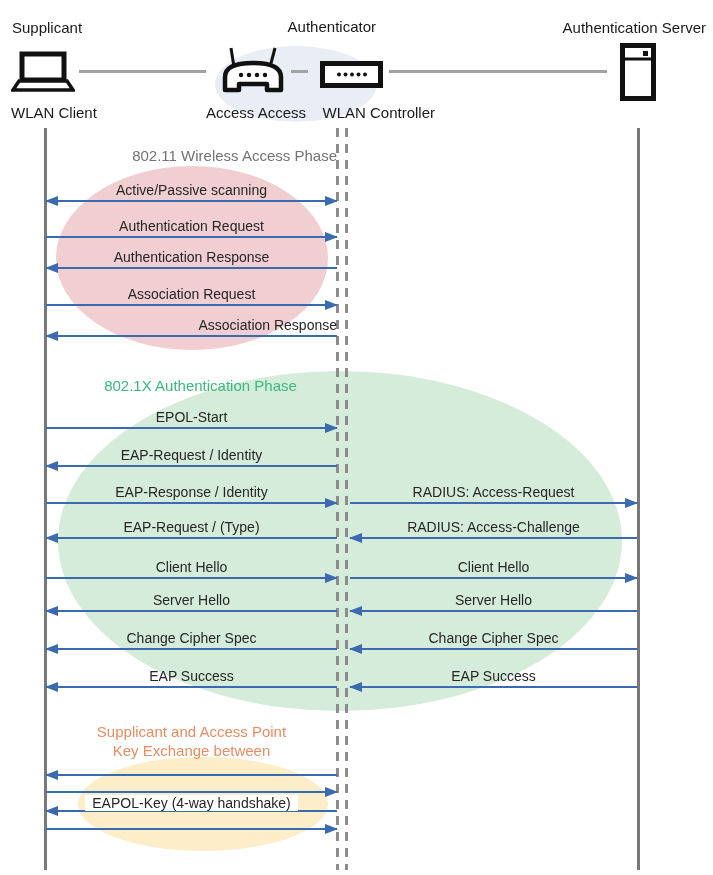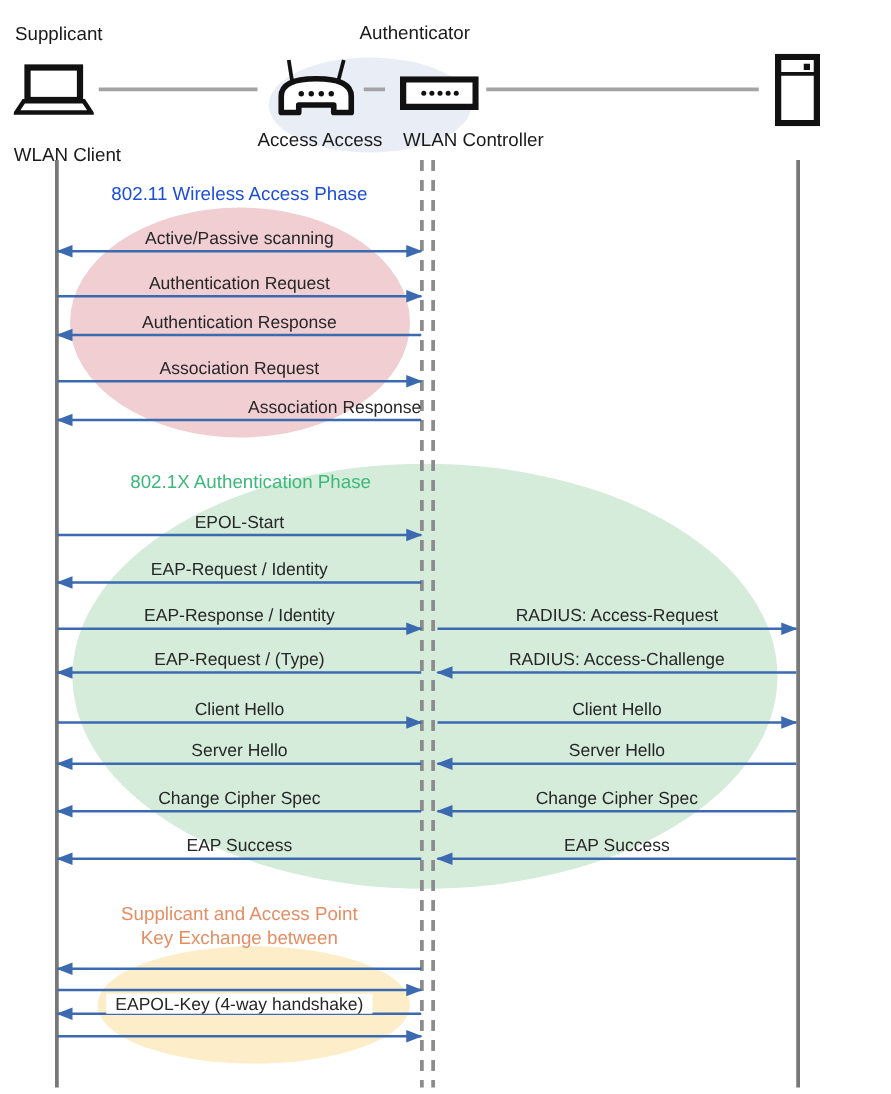--- a/index.html
+++ b/index.html
@@ -26,20 +26,21 @@
   .ah.l { left:-1px; border-right:13px solid; }
   svg { display:block; }
 </style>
 </head>
 <body>
 
 <div class="canvas">
 
   <div class="abs toplabel" style="left:12px; top:19px;">Supplicant</div>
   <div class="abs toplabel center" style="left:230px; top:18px; width:146px;">Authenticator</div>
+  <div class="abs toplabel right" style="left:558px; top:19px; width:148px;">Authentication Server</div>
 
   <div class="abs ellipse" style="left: 215px; top: 46px; width: 162px; height: 76px; background: rgb(233, 237, 246);"></div>
 
   <div class="abs connector" style="left: 79px; width: 127px; background: rgb(163, 163, 163);"></div>
   <div class="abs connector" style="left: 291px; width: 17px; background: rgb(163, 163, 163);"></div>
   <div class="abs connector" style="left: 389px; width: 218px; background: rgb(163, 163, 163);"></div>
 
   <div class="abs" style="left:11px; top:51px; z-index:1;">
     <svg width="64" height="42" viewBox="0 0 62 42">
       <rect x="10" y="3" width="42" height="26" fill="#ffffff" stroke="#111111" stroke-width="5"></rect>
@@ -68,34 +69,34 @@
     </svg>
   </div>
   <div class="abs" style="left:620px; top:43px; z-index:1;">
     <svg width="36" height="58" viewBox="0 0 36 58">
       <rect x="2.5" y="2.5" width="31" height="53" fill="#ffffff" stroke="#111111" stroke-width="5"></rect>
       <line x1="4" y1="16" x2="32" y2="16" stroke="#111111" stroke-width="3"></line>
       <rect x="23" y="8" width="5" height="5" fill="#111111"></rect>
     </svg>
   </div>
 
-  <div class="abs toplabel" style="left:11px; top:116px;">WLAN Client</div>
+  <div class="abs toplabel" style="left:11px; top:104px;">WLAN Client</div>
   <div class="abs toplabel center" style="left:180px; top:104px; width:126px;">Access Access</div>
   <div class="abs toplabel center" style="left:290px; top:104px; width:145px;">WLAN Controller</div>
 
   <div class="abs ellipse" style="left: 56px; top: 166px; width: 272px; height: 184px; background: rgb(240, 206, 210);"></div>
   <div class="abs ellipse" style="left: 58px; top: 371px; width: 564px; height: 340px; background: rgb(213, 236, 218);"></div>
   <div class="abs ellipse" style="left: 78px; top: 757px; width: 250px; height: 94px; background: rgb(253, 238, 201);"></div>
 
   <div class="abs lifeline" style="left: 44px; background: rgb(120, 120, 120);"></div>
   <div class="abs lifeline dashedline" style="left:336px;"></div>
   <div class="abs lifeline dashedline" style="left:345px;"></div>
   <div class="abs lifeline" style="left: 637px; background: rgb(120, 120, 120);"></div>
 
-  <div class="abs phase-title" style="left: 46px; top: 147px; width: 291px; color: #1d4ed8;">802.11 Wireless Access Phase</div>
+  <div class="abs phase-title" style="left: 46px; top: 147px; width: 291px; color: #737373; text-align: right;">802.11 Wireless Access Phase</div>
   <div class="abs phase-title" style="left: 55px; top: 377px; width: 291px; color: rgb(61, 184, 124);">802.1X Authentication Phase</div>
   <div class="abs phase-title" style="left: 46px; top: 722px; width: 291px; line-height: 19px; color: rgb(229, 142, 99);">
     <div>Supplicant and Access Point</div>
     <div>Key Exchange between</div>
   </div>
 
   <div id="messages">
       <div class="msg-label" style="left: 46px; width: 291px; top: 182px;"><span>Active/Passive scanning</span></div>
       <div class="arrow" style="left: 46px; width: 291px; top: 200px; background: rgb(59, 106, 176);">
         <span class="ah r" style="border-left-color: rgb(59, 106, 176);"></span>

